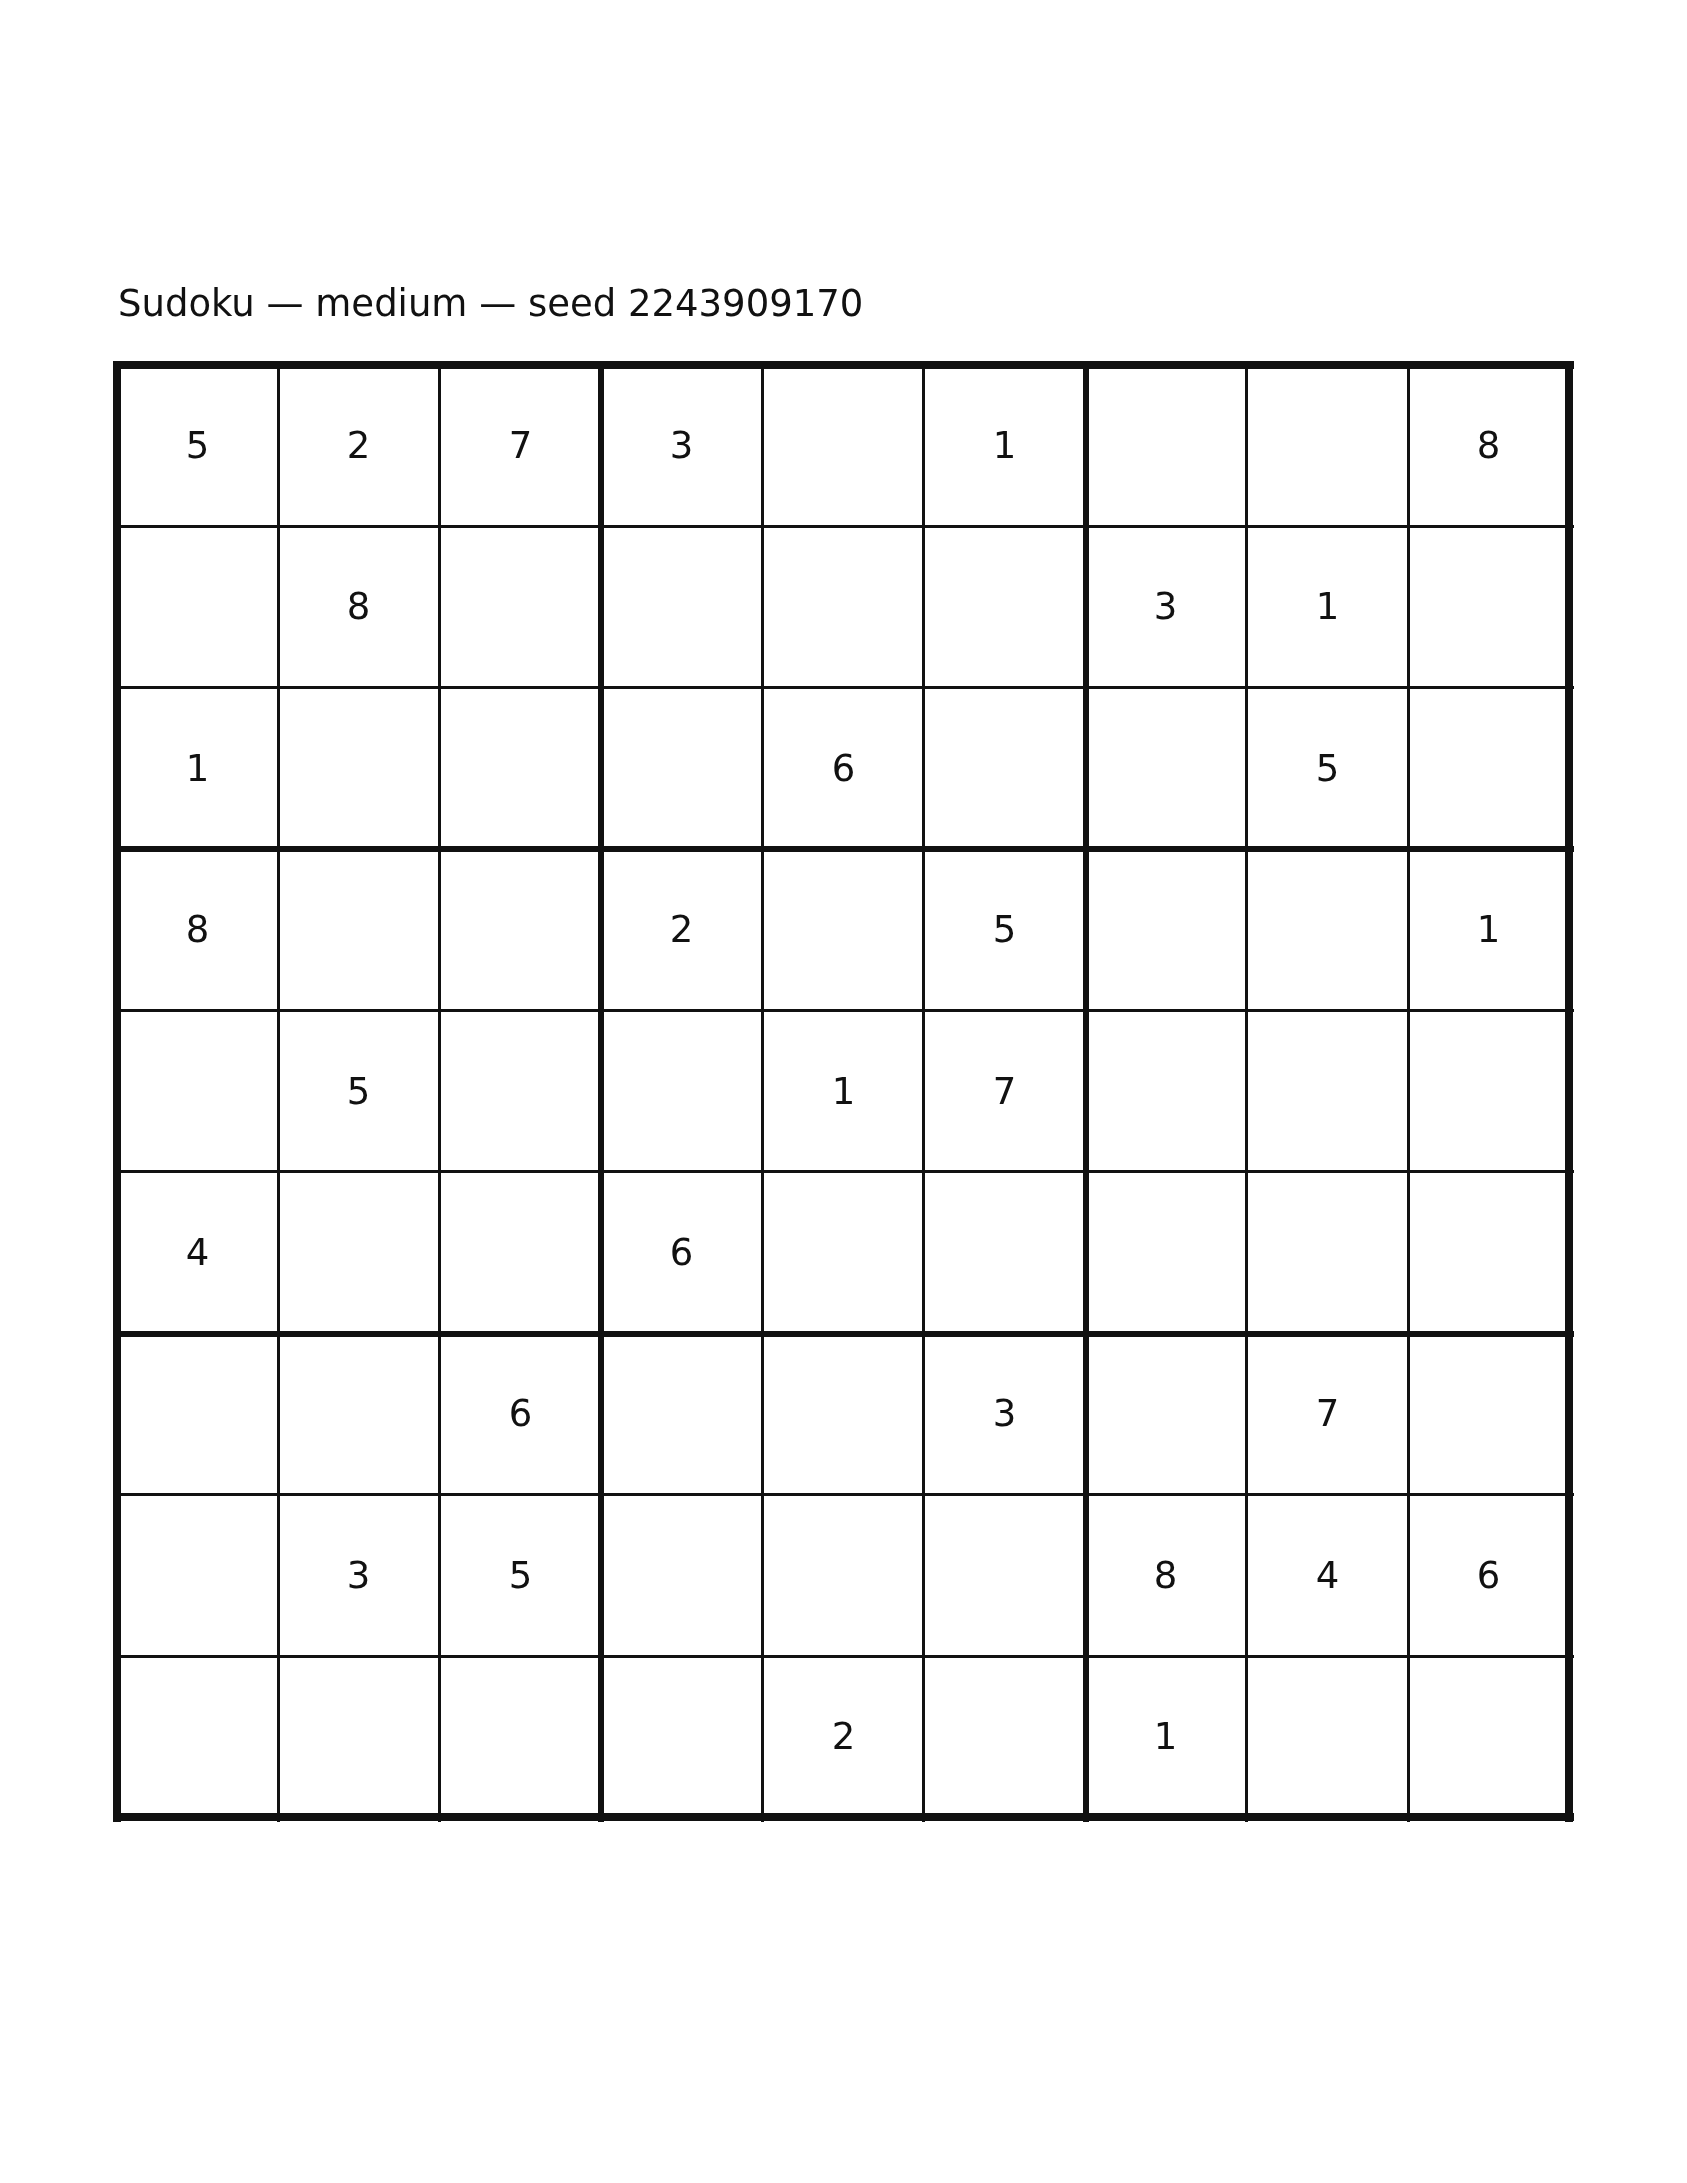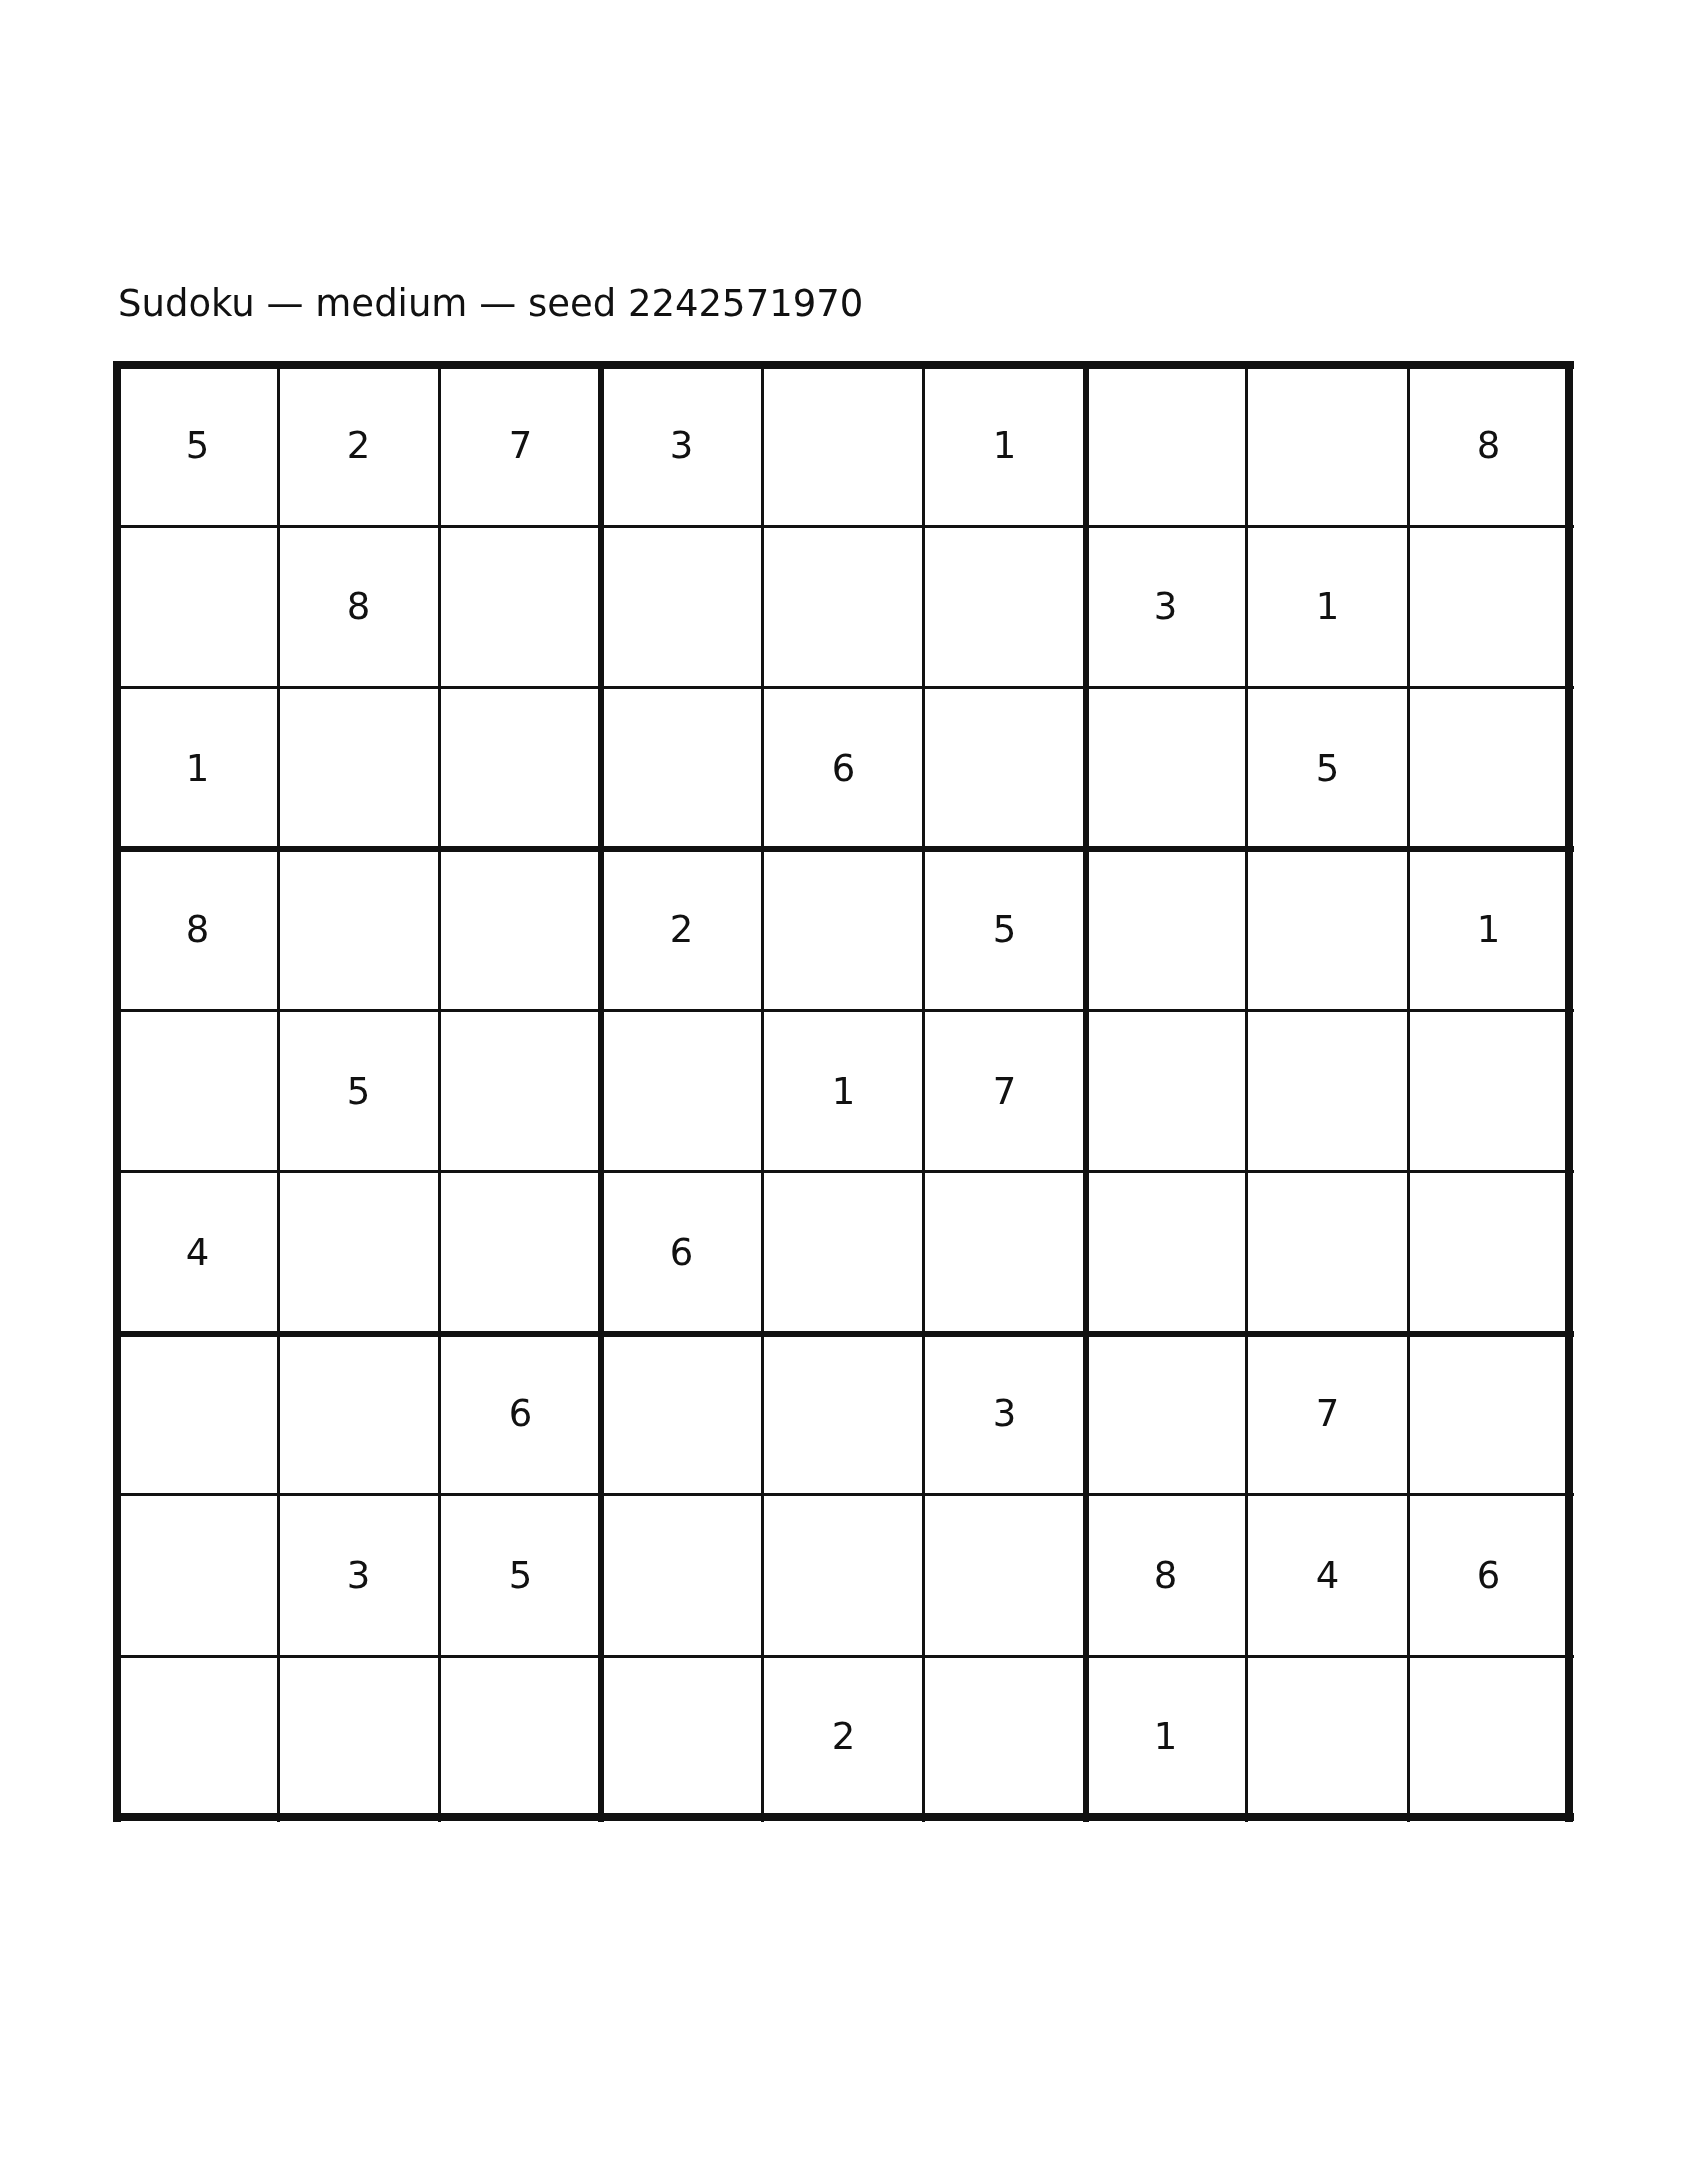--- a/index.html
+++ b/index.html
@@ -9,21 +9,21 @@
            white-space:nowrap; color:#111111; }
   .board { position:absolute; left:117px; top:365px; width:1453px; height:1453px; }
   .cell { position:absolute; width:161px; height:161px; display:flex;
           align-items:center; justify-content:center; font-size:37px; color:#111111;
           cursor:pointer; }
   .line { position:absolute; background:#111111; }
 </style>
 </head>
 <body>
 
-<div class="title">Sudoku — medium — seed 2242571970</div>
+<div class="title">Sudoku — medium — seed 2243909170</div>
 
 <div class="board" id="board">
     <div class="cell" style="left: 0px; top: 0px;">5</div>
     <div class="cell" style="left: 161px; top: 0px;">2</div>
     <div class="cell" style="left: 323px; top: 0px;">7</div>
     <div class="cell" style="left: 484px; top: 0px;">3</div>
     <div class="cell" style="left: 646px; top: 0px;"></div>
     <div class="cell" style="left: 807px; top: 0px;">1</div>
     <div class="cell" style="left: 968px; top: 0px;"></div>
     <div class="cell" style="left: 1130px; top: 0px;"></div>

